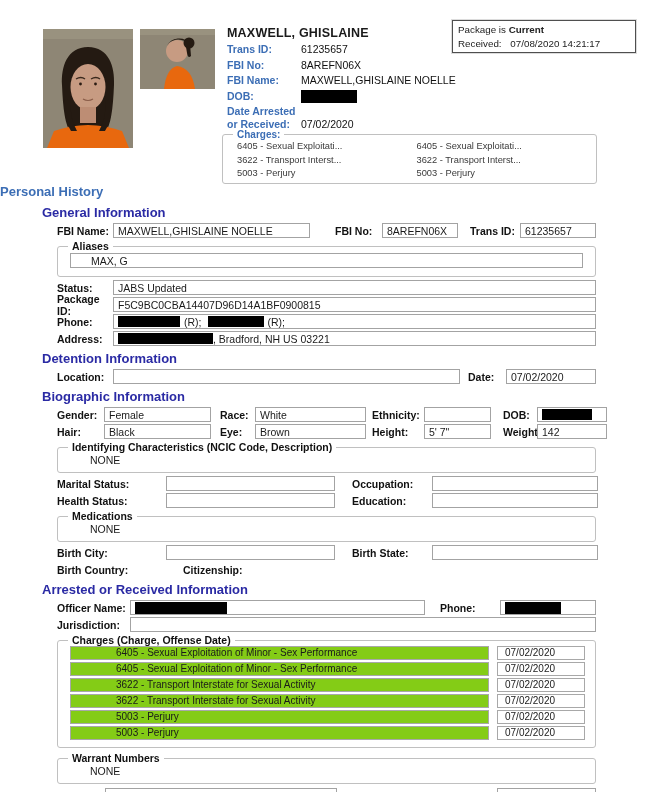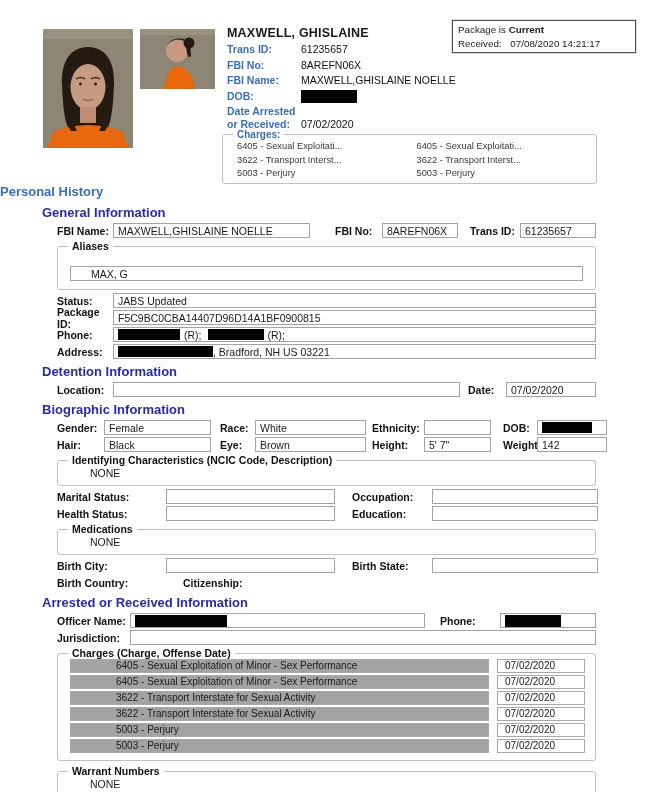--- a/index.html
+++ b/index.html
@@ -37,24 +37,24 @@
   .personal-history { position: absolute; left: 0; top: 184px; width: 596px; text-align: left;
     color: #3c6eb5; font-weight: bold; font-size: 13px; }
   
   .section-h { margin: 5px 0 3px 42px; font-size: 13px; font-weight: bold; color: #2a2aa4; }
   .row { display: flex; align-items: center; margin: 0 0 2px 57px; height: 15px; font-size: 10.5px; }
   .lbl { font-weight: bold; flex-shrink: 0; color: #111; }
   .box { border: 1px solid #a3a3a3; background: #fff; height: 15px; display: flex;
     align-items: center; padding: 0 4px; overflow: hidden; white-space: nowrap; font-size: 10.5px; }
   .fs { margin: 2px 54px 3px 57px; padding-bottom: 4px; }
   .fs .none { padding-left: 32px; margin: 1px 0 2px; font-size: 10.5px; }
-  .alias-box { margin: 14px 12px 4px 12px; padding-left: 20px; }
+  .alias-box { margin: 1px 12px 4px 12px; padding-left: 20px; }
   .crow { display: flex; margin: 0 10px 2.5px 12px; }
   .cbox { flex: 1; border: 1px solid #a8a8a8; height: 13.5px; font-size: 10px;
-    display: flex; align-items: center; padding-left: 45px; background: #a3a3a3; }
+    display: flex; align-items: center; padding-left: 45px; background: #84cc16; }
   .cdate { width: 88px; margin-left: 8px; border: 1px solid #a8a8a8; height: 13.5px;
     font-size: 10px; display: flex; align-items: center; padding-left: 7px; background: #fff; }
   .sp { flex-shrink: 0; }
 </style>
 </head>
 <body>
 
 <div class="header">
 
   <svg class="photo front" viewBox="0 0 90 119" preserveAspectRatio="none">

